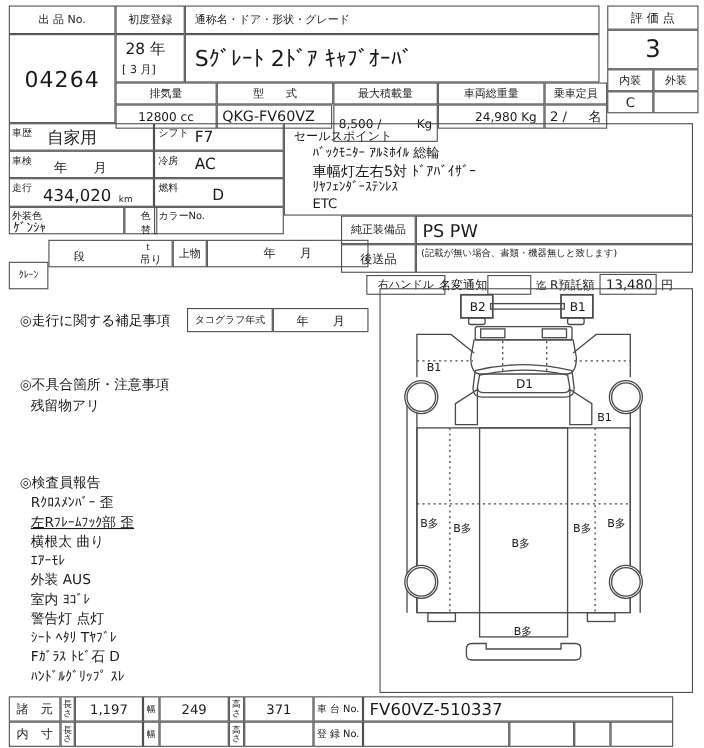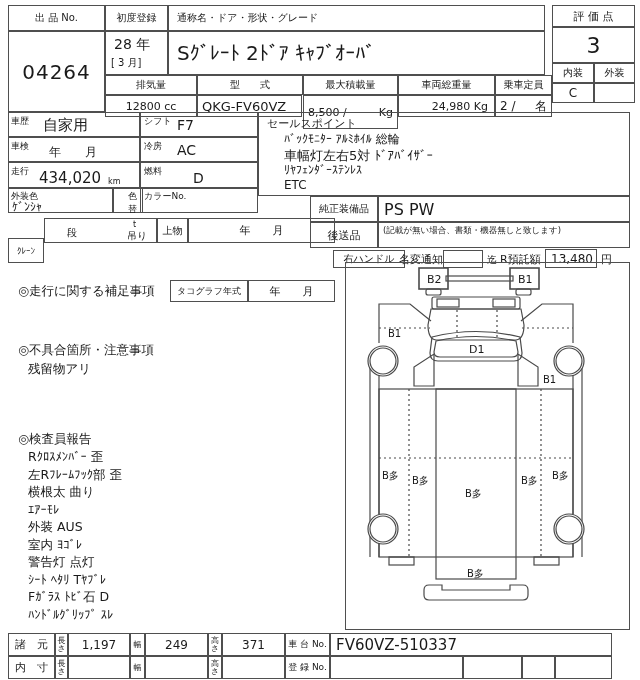--- a/index.html
+++ b/index.html
@@ -133,21 +133,21 @@
 
   <span class="note-line f13" style="left:18px;top:283px;">◎走行に関する補足事項</span>
   <div class="abs bd ctr f9" style="left:170px;top:280px;width:78px;height:22px;">タコグラフ年式</div>
   <div class="abs bd ctr f11" style="left:248px;top:280px;width:87px;height:22px;">年　　月</div>
 
   <span class="note-line f13" style="left:18px;top:342px;">◎不具合箇所・注意事項</span>
   <span class="note-line f14" style="left:28px;top:361px;">残留物アリ</span>
 
   <span class="note-line f13" style="left:18px;top:431px;">◎検査員報告</span>
   <span class="note-line" style="left:28px;top:449px;">Rｸﾛｽﾒﾝﾊﾞｰ 歪</span>
-  <span class="note-line" style="left:28px;top:467px;">左Rﾌﾚｰﾑﾌｯｸ部 歪</span>
+  <span class="note-line" style="left:28px;top:467px;text-decoration:underline;">左Rﾌﾚｰﾑﾌｯｸ部 歪</span>
   <span class="note-line" style="left:28px;top:484px;">横根太 曲り</span>
   <span class="note-line" style="left:28px;top:502px;">ｴｱｰﾓﾚ</span>
   <span class="note-line" style="left:28px;top:519px;">外装 AUS</span>
   <span class="note-line" style="left:28px;top:537px;">室内 ﾖｺﾞﾚ</span>
   <span class="note-line" style="left:28px;top:554px;">警告灯 点灯</span>
   <span class="note-line" style="left:28px;top:572px;">ｼｰﾄ ﾍﾀﾘ Tﾔﾌﾞﾚ</span>
   <span class="note-line" style="left:28px;top:589px;">Fｶﾞﾗｽ ﾄﾋﾞ石 D</span>
   <span class="note-line" style="left:28px;top:607px;">ﾊﾝﾄﾞﾙｸﾞﾘｯﾌﾟ ｽﾚ</span>
 
   <div class="abs bd" style="left:345px;top:262px;width:285px;height:368px;">

